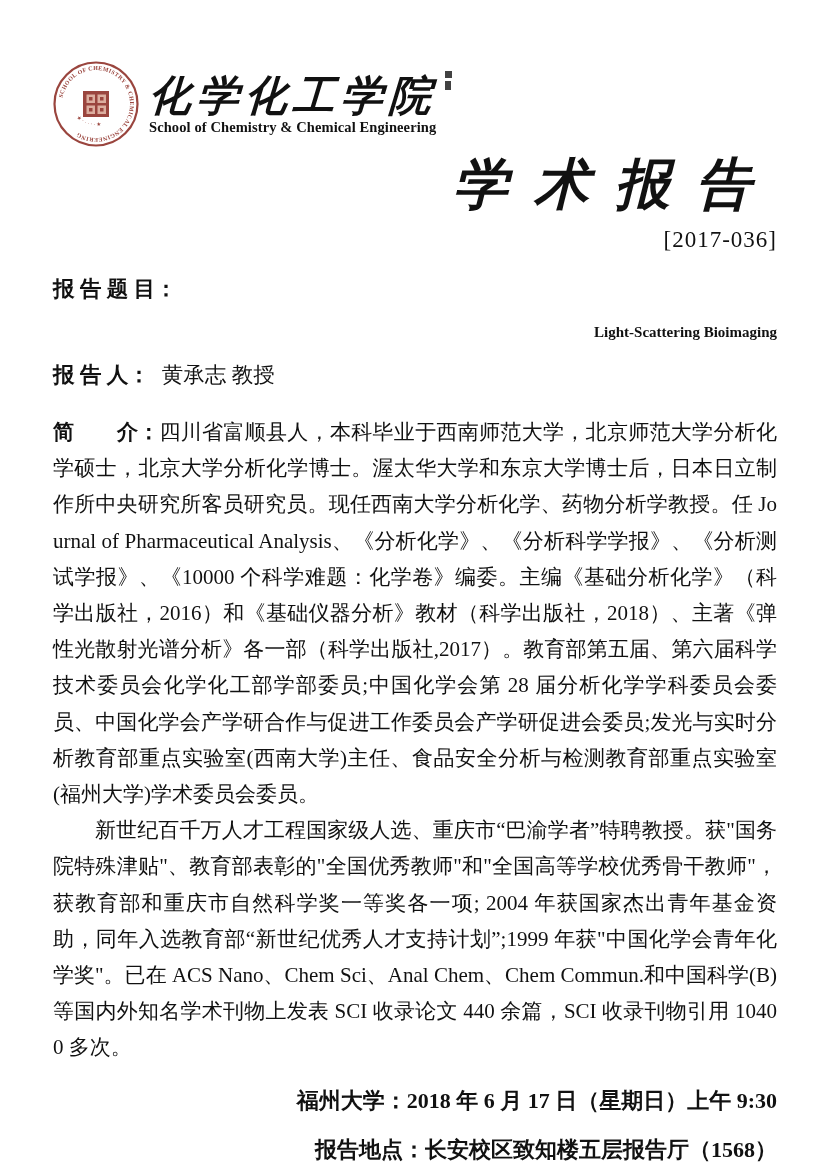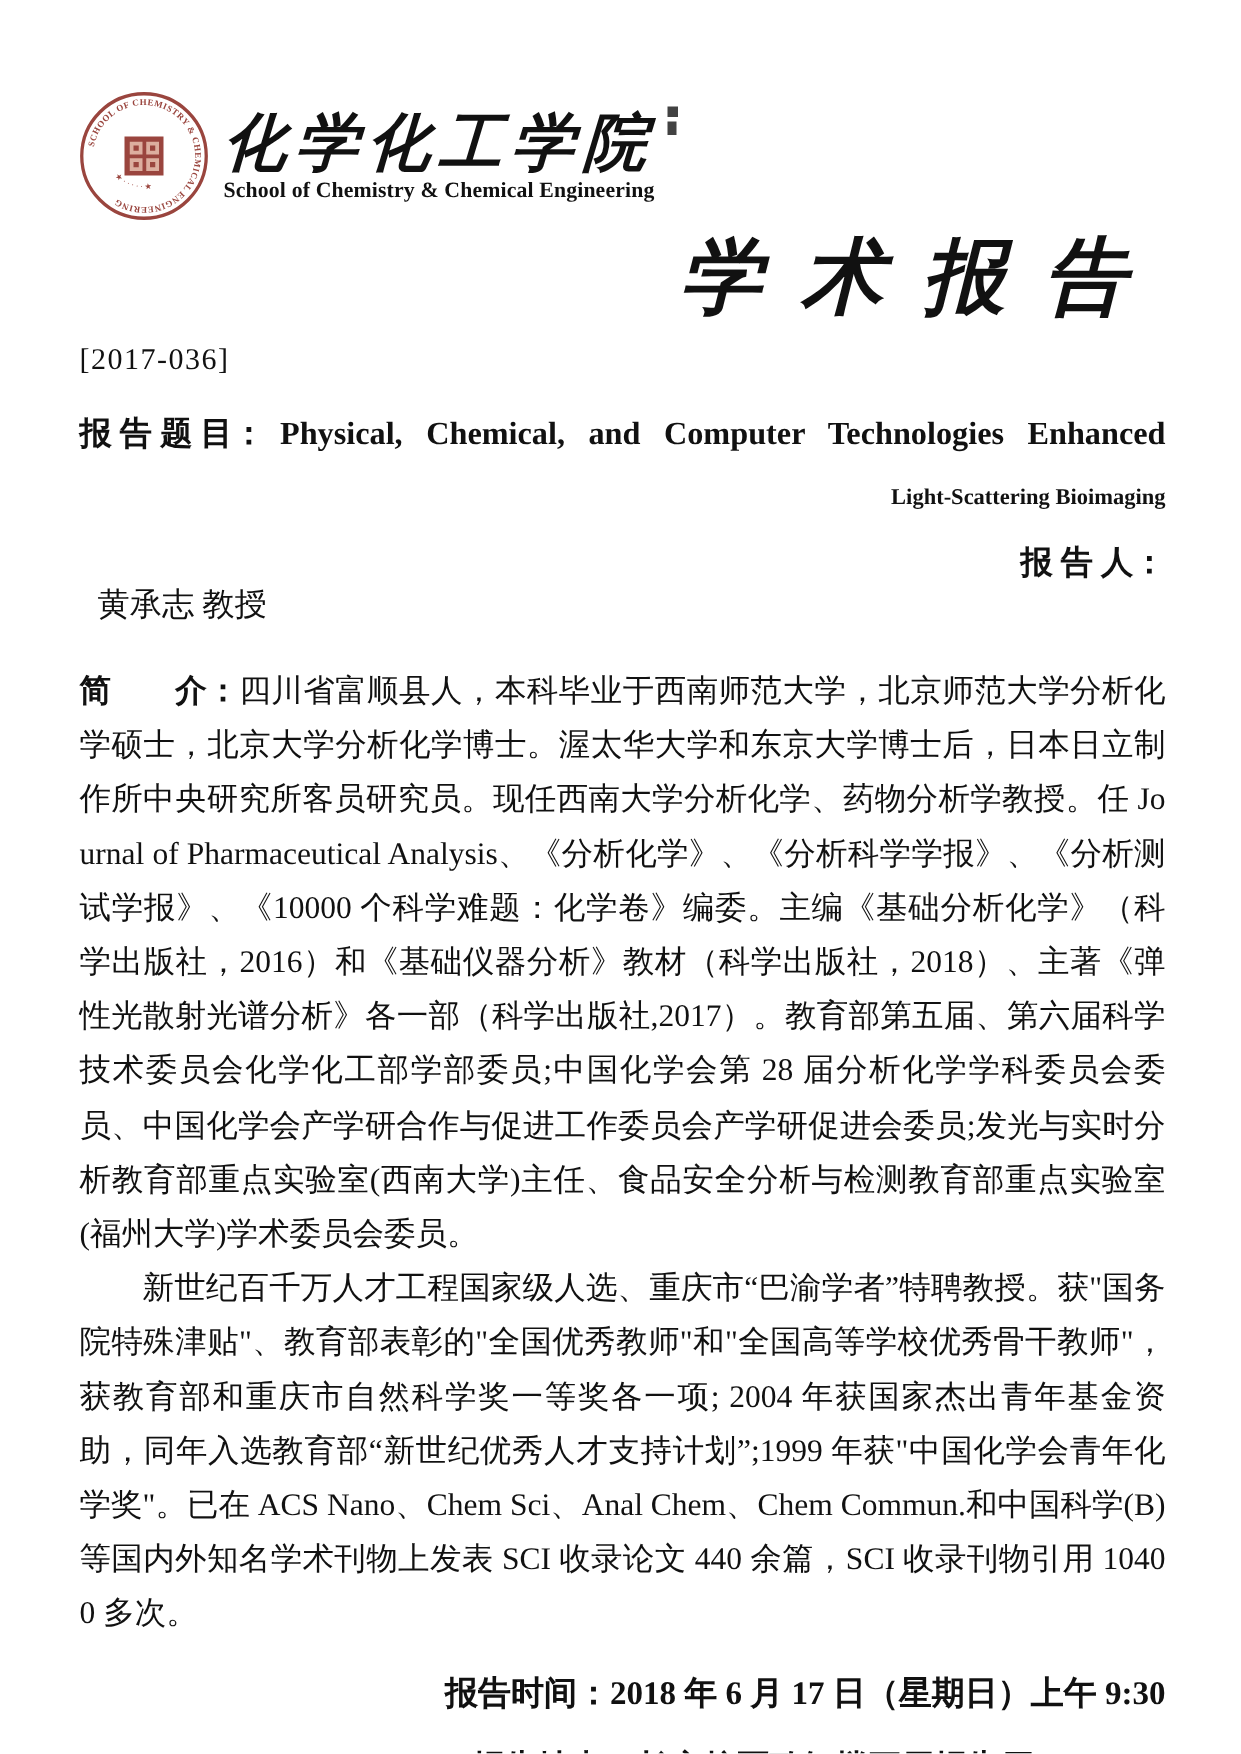--- a/index.html
+++ b/index.html
@@ -59,22 +59,22 @@
     text-align: right;
     font-size: 55px;
     line-height: 66px;
     font-weight: 800;
     font-style: italic;
     letter-spacing: 26px;
     text-indent: 26px; 
     white-space: nowrap;
   }
   .doc-number {
-    text-align: left;
-    font-size: 20px;
+    text-align: right;
+    font-size: 23px;
     line-height: 28px;
     margin-top: 8px;
     letter-spacing: 1px;
   }
 
   
   .bold { font-weight: 700; text-align: right; }
 
   .topic-section { margin-top: 20px; }
   .topic-line1 { display: flex; line-height: 30px; }
@@ -87,21 +87,21 @@
     text-align-last: justify;
   }
   .topic-line2 {
     margin-left: 132px;
     margin-top: 13px;
     font-size: 15px;
     line-height: 30px;
   }
 
   .speaker-section { margin-top: 14px; font-size: 21.5px; }
-  .speaker-line1 { display: flex; line-height: 28px; flex-direction: column; }
+  .speaker-line1 { display: flex; line-height: 28px; }
   .speaker-label { white-space: pre; }
   .speaker-name { margin-left: 12px; }
   .speaker-aff { margin-left: 131px; line-height: 28px; }
 
   
   .intro-section { margin-top: 25px; }
   .intro-para {
     font-size: 21px;
     line-height: 36.2px;
     text-align: justify;
@@ -150,39 +150,38 @@
         </span>
     </div>
   </header>
 
   <h1 class="doc-title">学术报告</h1>
   <div class="doc-number">[2017-036]</div>
 
   <section class="topic-section">
     <div class="topic-line1">
       <span class="topic-label bold">报 告 题 目：</span>
-      <span class="topic-text bold">Physical, Chemical, and Computer Technologies Enhanced</span>
     </div>
     <div class="topic-line2 bold">Light-Scattering Bioimaging</div>
   </section>
 
   <section class="speaker-section">
     <div class="speaker-line1">
       <span class="speaker-label bold">报 告 人：</span>
       <span class="speaker-name">黄承志 教授</span>
     </div>
   </section>
 
   <section class="intro-section">
     <p class="intro-para">
       <span class="intro-label bold">简　　介：</span><span>四川省富顺县人，本科毕业于西南师范大学，北京师范大学分析化学硕士，北京大学分析化学博士。渥太华大学和东京大学博士后，日本日立制作所中央研究所客员研究员。现任西南大学分析化学、药物分析学教授。任 Journal of Pharmaceutical Analysis、《分析化学》、《分析科学学报》、《分析测试学报》、《10000 个科学难题：化学卷》编委。主编《基础分析化学》（科学出版社，2016）和《基础仪器分析》教材（科学出版社，2018）、主著《弹性光散射光谱分析》各一部（科学出版社,2017）。教育部第五届、第六届科学技术委员会化学化工部学部委员;中国化学会第 28 届分析化学学科委员会委员、中国化学会产学研合作与促进工作委员会产学研促进会委员;发光与实时分析教育部重点实验室(西南大学)主任、食品安全分析与检测教育部重点实验室(福州大学)学术委员会委员。</span>
     </p>
     <p class="intro-para second">新世纪百千万人才工程国家级人选、重庆市“巴渝学者”特聘教授。获"国务院特殊津贴"、教育部表彰的"全国优秀教师"和"全国高等学校优秀骨干教师"，获教育部和重庆市自然科学奖一等奖各一项; 2004 年获国家杰出青年基金资助，同年入选教育部“新世纪优秀人才支持计划”;1999 年获"中国化学会青年化学奖"。已在 ACS Nano、Chem Sci、Anal Chem、Chem Commun.和中国科学(B)等国内外知名学术刊物上发表 SCI 收录论文 440 余篇，SCI 收录刊物引用 10400 多次。</p>
   </section>
 
   <div class="sched-line bold">
-    <span>报告时间：</span><span>2018 年 6 月 17 日（星期日）上午 9:30</span>
+    <span>福州大学：</span><span>2018 年 6 月 17 日（星期日）上午 9:30</span>
   </div>
   <div class="sched-line bold">
     <span>报告地点：</span><span>长安校区致知楼五层报告厅（1568）</span>
   </div>
 
 </div>
 
 </body></html>

